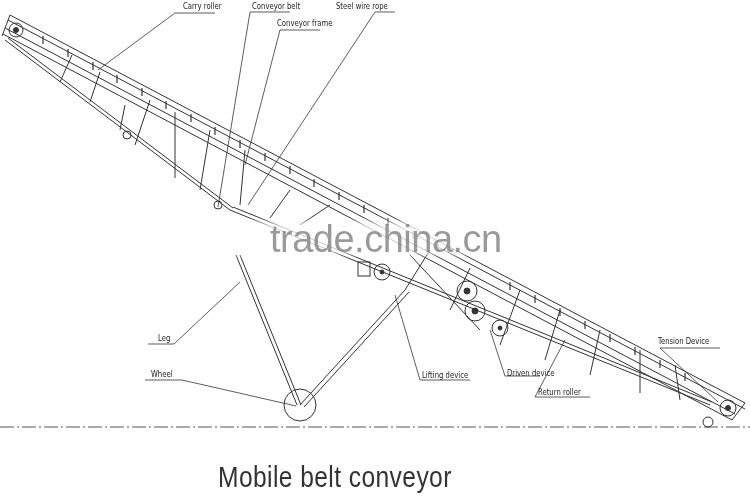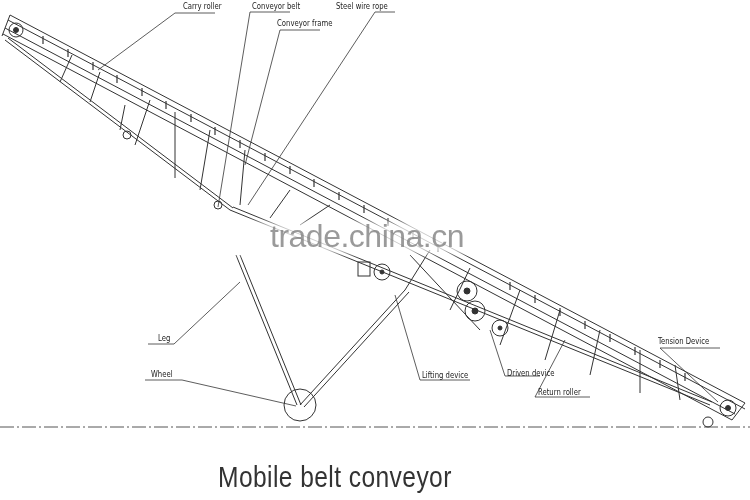--- a/index.html
+++ b/index.html
@@ -1,20 +1,20 @@
 <!DOCTYPE html>
 <html><head>
 <meta charset="utf-8">
 <style>
   html, body { margin:0; padding:0; background:#ffffff; }
   .stage { position:relative; width:750px; height:500px; overflow:hidden; background:#fff; }
   svg.drawing { position:absolute; left:0; top:0; }
   .lbl { position:absolute; font-family:"DejaVu Sans Condensed","DejaVu Sans",sans-serif; font-size:9px; color:#222; white-space:nowrap; transform:scaleX(0.85); transform-origin:left top; }
   .title { position:absolute; left:218px; top:460px; font-family:"Liberation Sans",sans-serif; font-size:30px; color:#333; font-weight:normal; transform:scaleX(0.82); transform-origin:left top; letter-spacing:0.5px; }
-  .wm { position:absolute; left:270px; top:218px; font-family:"Liberation Sans",sans-serif; font-size:32px; color:rgba(120,120,120,0.75); letter-spacing:-0.5px; }
+  .wm { position:absolute; left:270px; top:218px; font-family:"Liberation Sans",sans-serif; font-size:38px; color:rgba(120,120,120,0.75); letter-spacing:-0.5px; }
   .wmbar { position:absolute; left:160px; top:222px; width:310px; height:32px; background:rgba(255,255,255,0.75); filter:blur(3px); }
 </style>
 </head>
 <body>
 
 <div class="stage">
   <svg class="drawing" width="750" height="500" viewBox="0 0 750 500" fill="none" stroke="#333" stroke-width="1">
 
     <line x1="0" y1="427" x2="750" y2="427" stroke="#555" stroke-dasharray="14,3,2,3"></line>
 

